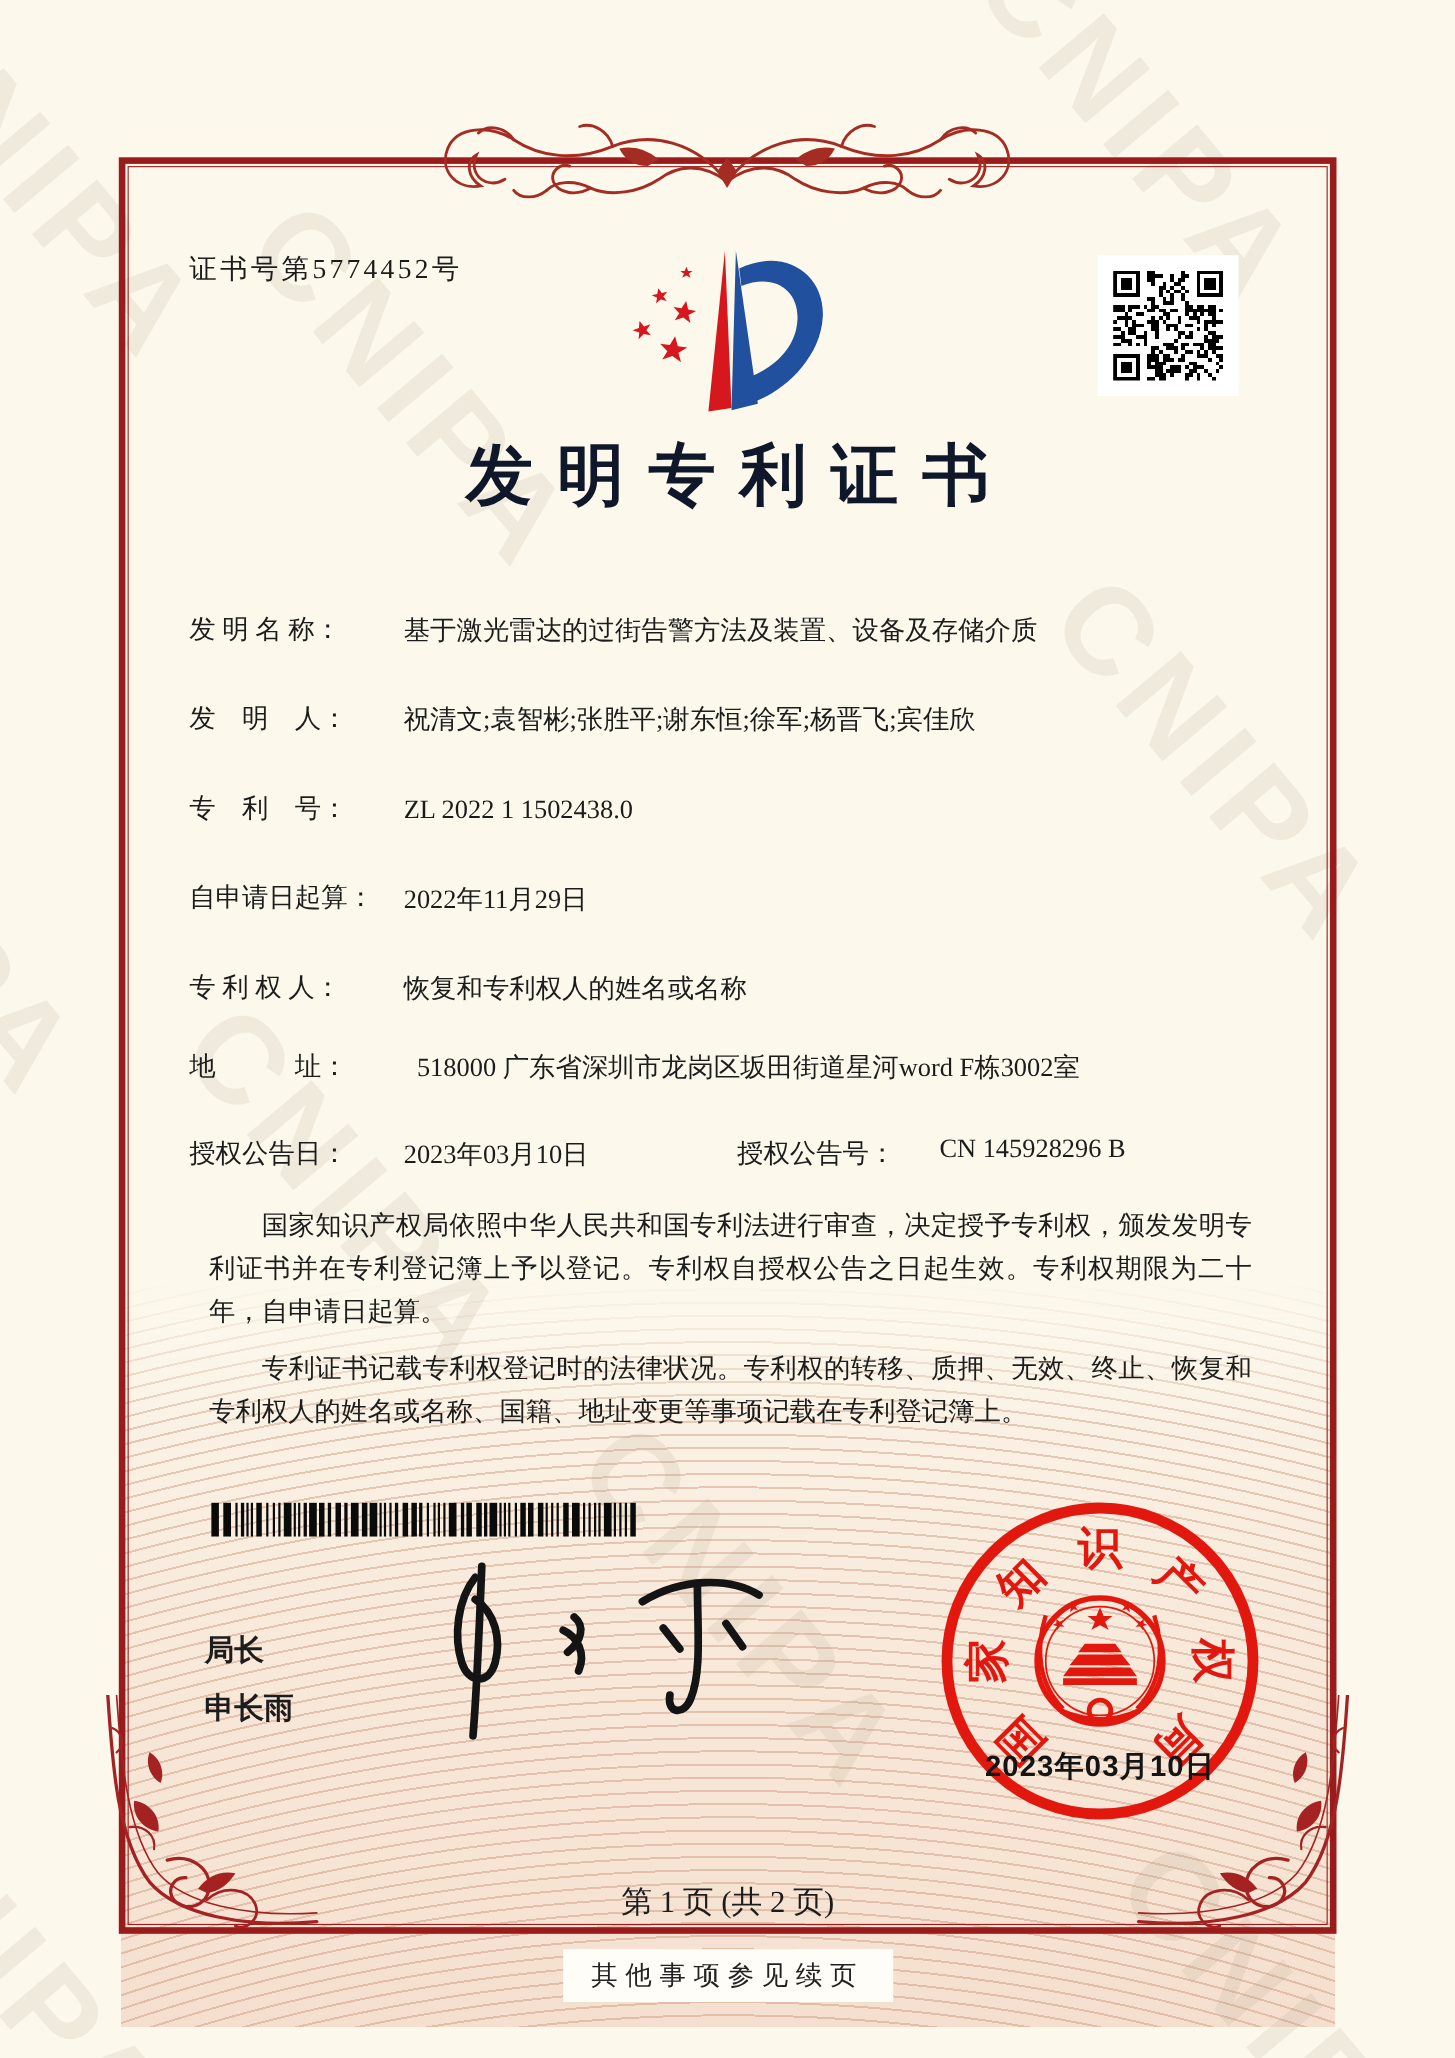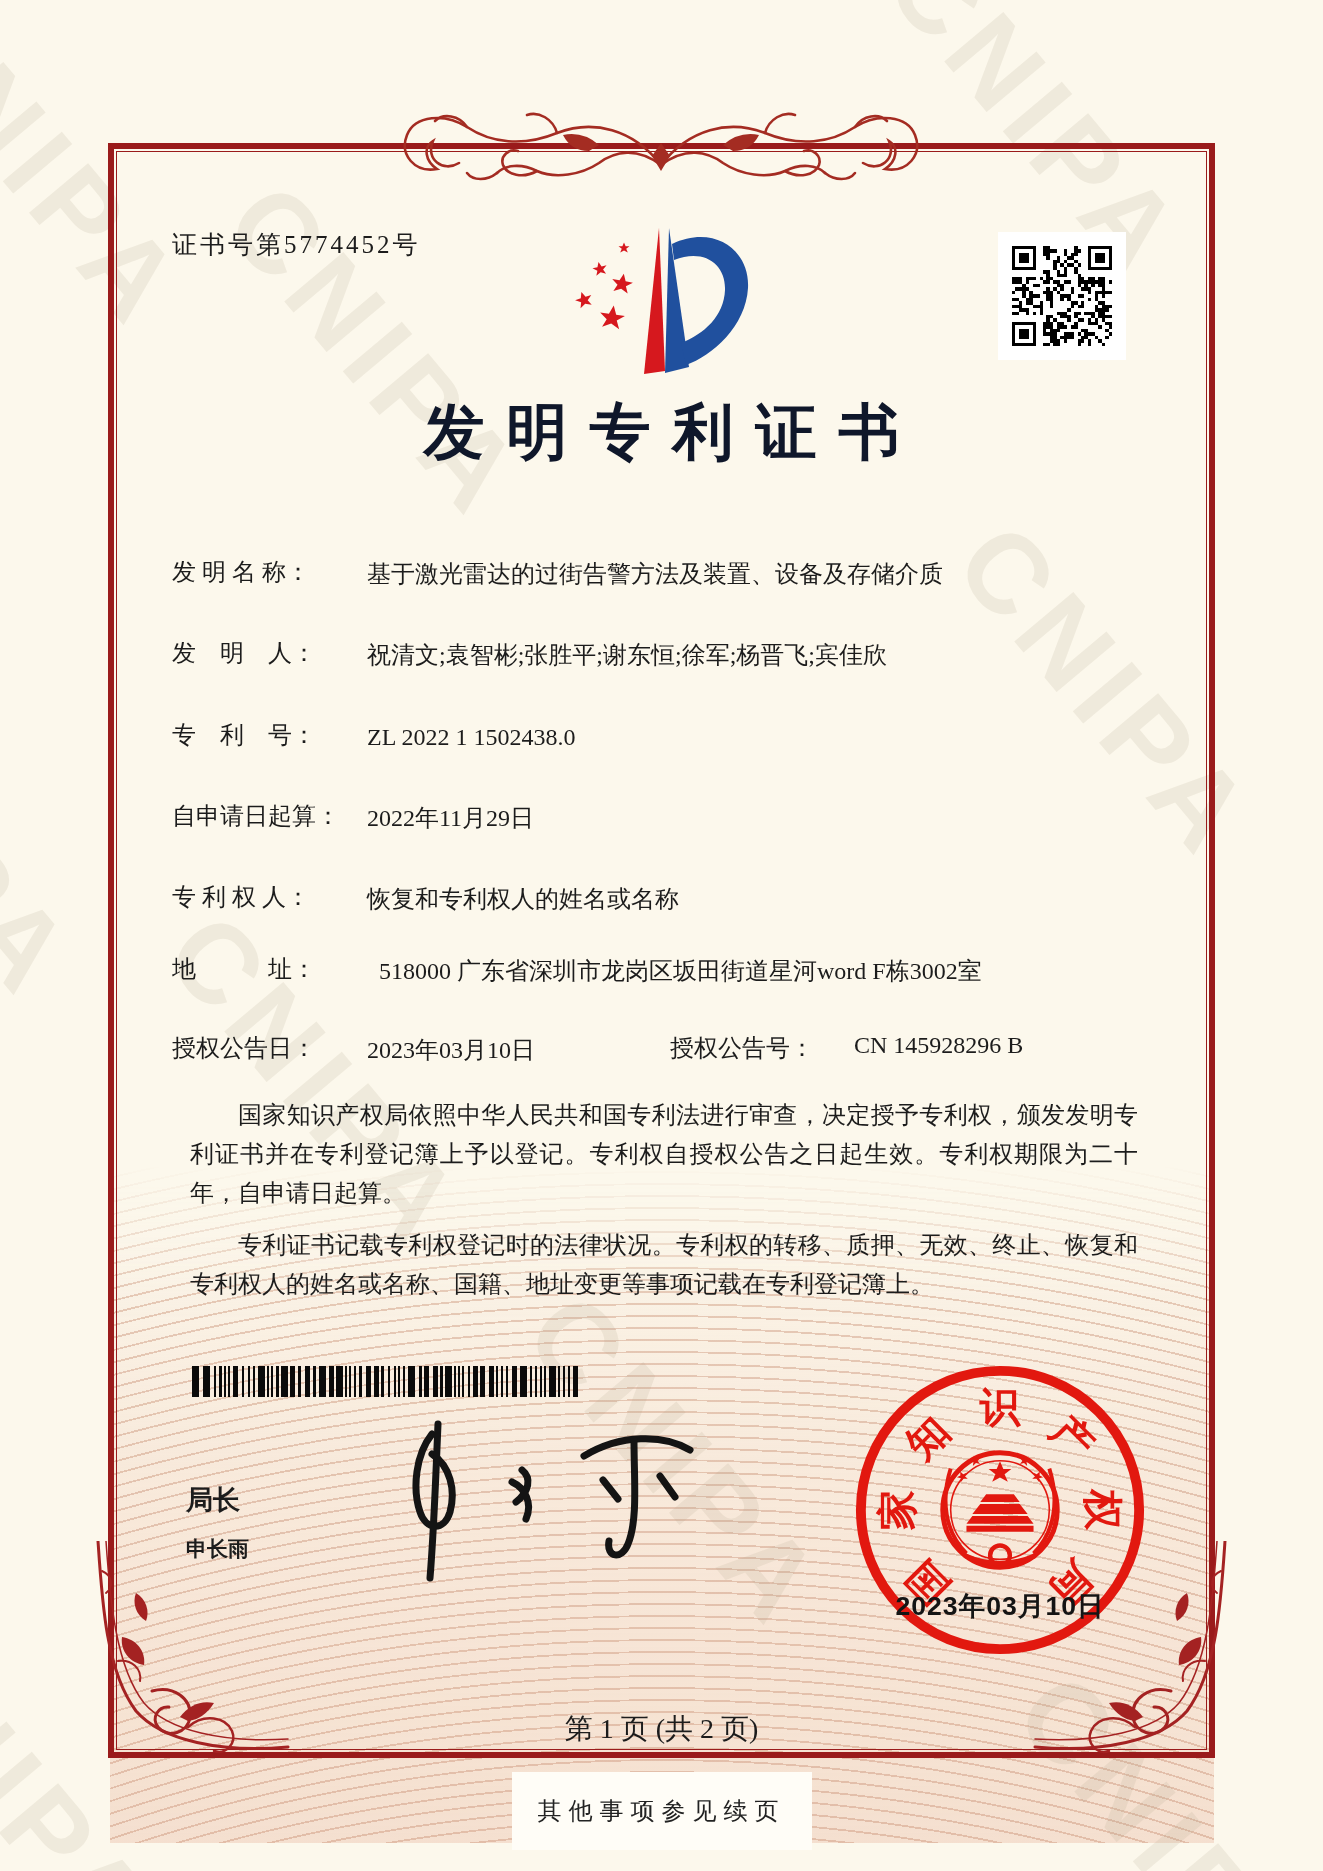--- a/index.html
+++ b/index.html
@@ -49,29 +49,29 @@
   .row{position:absolute;left:172px;width:990px;font-size:24px;}
   .row .lbl{position:absolute;left:0;white-space:nowrap;}
   .row .val{position:absolute;left:195px;line-height:36px;}
   .row .val.wrap{width:706px;margin-left:12px;}
   .row .lbl2{position:absolute;left:498px;white-space:nowrap;}
   .row .val2{position:absolute;left:682px;}
   .paras{position:absolute;left:190px;top:1096px;width:948px;font-size:24px;line-height:39px;text-align:justify;}
   .paras p{margin:0 0 13px 0;text-indent:2em;}
   .barcode{position:absolute;left:192px;top:1366px;}
   .director-title{position:absolute;left:186px;top:1482px;font-family:"Liberation Sans",sans-serif;font-weight:bold;font-size:27px;}
-  .director-name{position:absolute;left:186px;top:1535px;font-family:"Liberation Sans",sans-serif;font-weight:bold;font-size:21px;}
+  .director-name{position:absolute;left:186px;top:1535px;font-family:"Liberation Sans",sans-serif;font-weight:bold;font-size:27px;}
   .signature{position:absolute;left:372px;top:1420px;}
   .seal{position:absolute;left:852px;top:1362px;z-index:6;}
   .page-no{position:absolute;left:0;width:100%;top:1710px;text-align:center;font-size:28px;}
   .note-band{
     position:absolute;left:0;width:100%;top:1772px;text-align:center;z-index:5;
   }
   .note-box{
-    display:inline-block;background:#fffdf7;padding:23px 26px;font-size:24px;letter-spacing:7px;color:#222;
+    display:inline-block;background:#fffdf7;padding:8px 26px;font-size:24px;letter-spacing:7px;color:#222;
   }
 </style>
 </head>
 <body>
 
 <div class="wm" style="left:-40px;top:-30px;">CNIPA</div>
 <div class="wm" style="left:300px;top:160px;">CNIPA</div>
 <div class="wm" style="left:960px;top:-80px;">CNIPA</div>
 <div class="wm" style="left:1030px;top:500px;">CNIPA</div>
 <div class="wm" style="left:-150px;top:640px;">CNIPA</div>

